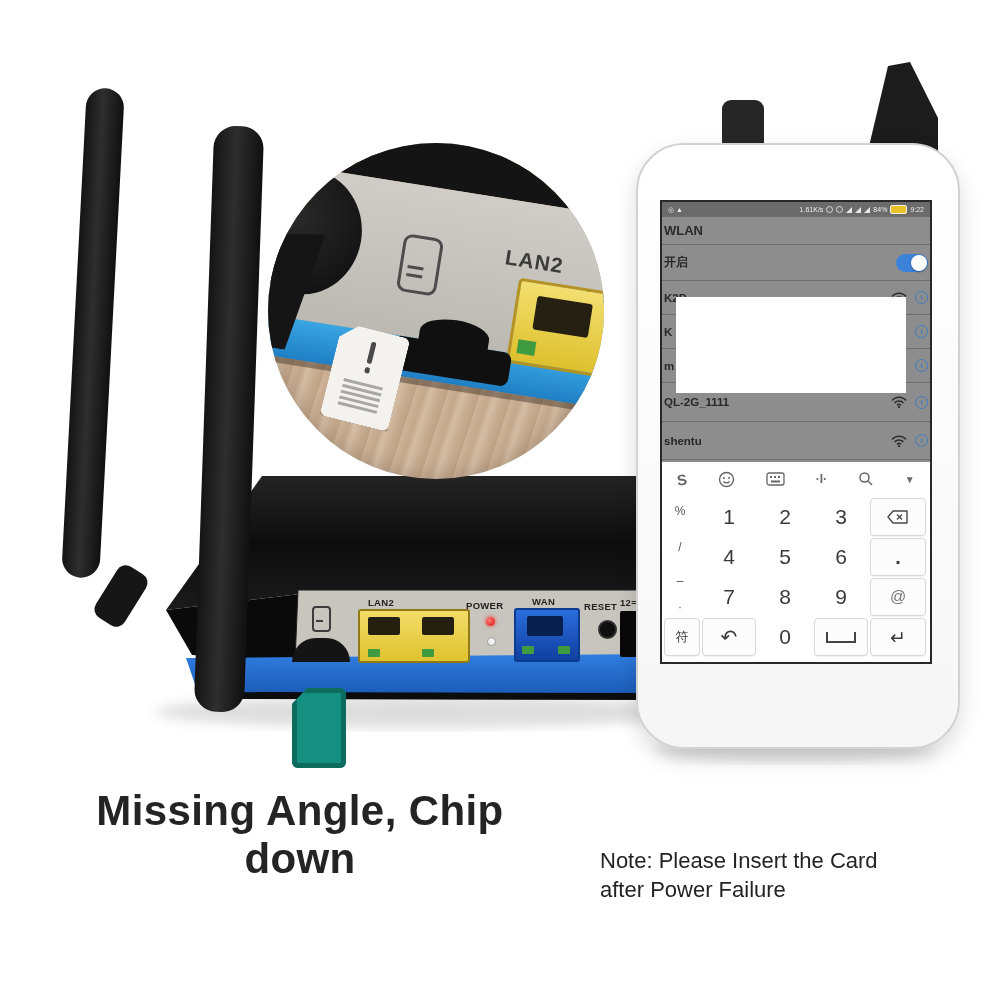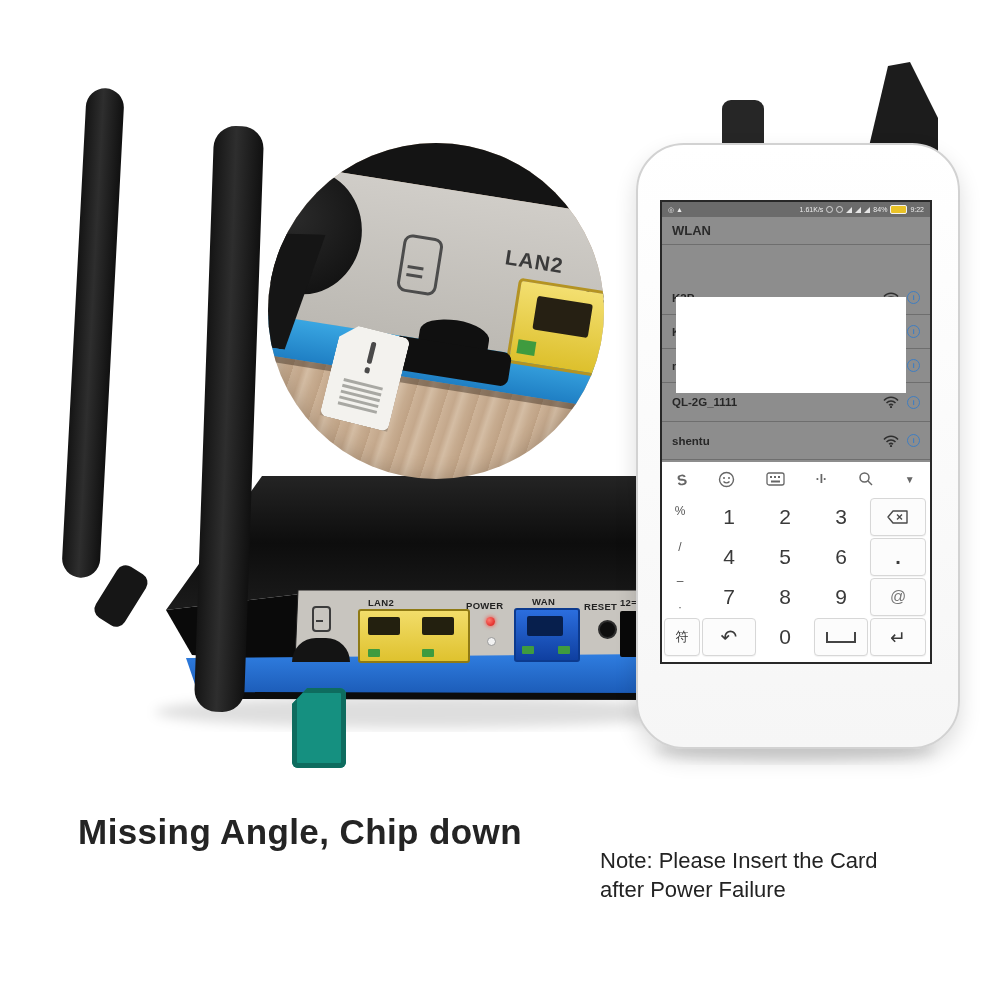--- a/index.html
+++ b/index.html
@@ -15,36 +15,36 @@
   .green-tab{position:absolute;background:#3f9b3f;border-radius:1px;}
   
   #inset{position:absolute;left:268px;top:143px;width:336px;height:336px;border-radius:50%;overflow:hidden;
          background:repeating-linear-gradient(108deg,#cdb398 0px,#c4a88c 9px,#d4bda4 15px,#c7ac90 23px,#bfa285 31px);
          box-shadow:inset 0 0 22px rgba(0,0,0,.18);}
   #inset-scene{position:absolute;left:-40px;top:-40px;width:416px;height:416px;transform:rotate(9deg);transform-origin:50% 50%;}
   
   #phone{position:absolute;left:636px;top:143px;width:320px;height:602px;border-radius:48px;
          background:linear-gradient(180deg,#ffffff,#f6f6f6);border:2px solid #d2d2d2;box-shadow:0 10px 22px rgba(0,0,0,.14);}
   #screen{position:absolute;left:22px;top:55px;width:272px;height:464px;background:#8d8d8d;border:2px solid #282828;box-sizing:border-box;overflow:hidden;}
-  .srow{position:absolute;left:0;width:268px;display:flex;align-items:center;box-sizing:border-box;padding:0 10px;border-bottom:1px solid rgba(0,0,0,.22);}
+  .srow{position:absolute;left:0;width:268px;display:flex;align-items:center;box-sizing:border-box;padding:0 2px;border-bottom:1px solid rgba(0,0,0,.22);}
   .srow .lbl{font-size:11.5px;color:#272727;font-weight:700;}
   .row-icons{margin-left:auto;display:flex;align-items:center;gap:8px;}
   .info-ic{width:13px;height:13px;border:1.5px solid #3f7ec2;border-radius:50%;color:#3f7ec2;font-size:8px;font-weight:700;
            display:flex;align-items:center;justify-content:center;box-sizing:border-box;}
   .toggle{width:32px;height:18px;border-radius:9px;background:#3c82d8;position:relative;}
   .toggle .knob{position:absolute;right:1px;top:1px;width:16px;height:16px;border-radius:50%;background:#fff;box-shadow:0 1px 2px rgba(0,0,0,.35);}
   
   #kbd{position:absolute;left:0;top:260px;width:268px;height:200px;background:#ffffff;}
   #kbd-toolbar{position:absolute;left:0;top:0;width:268px;height:34px;display:flex;align-items:center;justify-content:space-around;color:#666;}
   .key{position:absolute;display:flex;align-items:center;justify-content:center;color:#3a3a3a;font-size:21px;}
   .key.boxed{background:#fcfcfc;border:1px solid #d7d7d7;border-radius:4px;box-shadow:0 1px 1px rgba(0,0,0,.05);box-sizing:border-box;}
   .sidechar{position:absolute;left:0;width:36px;text-align:center;font-size:12px;color:#555;}
   .spacebar-glyph{width:26px;height:9px;border-left:2px solid #444;border-right:2px solid #444;border-bottom:2px solid #444;}
   
-  #caption-main{position:absolute;left:70px;top:812px;width:460px;text-align:center;font-size:35px;font-weight:600;color:#242424;letter-spacing:.4px;}
+  #caption-main{position:absolute;left:70px;top:787px;width:460px;text-align:center;font-size:42px;font-weight:600;color:#242424;letter-spacing:.4px;}
   #caption-note{position:absolute;left:600px;top:814px;width:340px;font-size:22px;font-weight:500;color:#232323;line-height:29px;margin-top:32px;}
   .statxt{font-size:7px;color:#ececec;}
   .mini-dot{width:5px;height:5px;border:1px solid #d9d9d9;border-radius:50%;}
   .mini-wedge{width:0;height:0;border-left:6px solid transparent;border-bottom:6px solid #e6e6e6;}
   .battery{width:15px;height:7px;background:#e9c227;border:1px solid #f2f2f2;border-radius:2px;}
 </style>
 </head>
 <body>
 
 <div id="canvas">
@@ -174,20 +174,28 @@
           <span class="statxt">84%</span>
           <div class="battery"></div>
           <span class="statxt">9:22</span>
         </div>
       </div>
 
       <div class="srow" style="top:15px;height:28px;">
         <span style="font-size:13px;color:#2b2b2b;font-weight:700;">WLAN</span>
       </div>
 
+      <div class="srow" style="top:43px;height:36px;">
+        <span class="lbl" style="font-size:12px;">开启</span>
+        <div class="row-icons">
+            <div class="toggle">
+              <div class="knob"></div>
+            </div>
+          </div>
+      </div>
 
       <div class="srow" style="top:79px;height:34px;">
         <span class="lbl">K2P</span>
         <div class="row-icons">
           <svg width="16" height="12" viewBox="0 0 16 12">
               <path d="M1 4.5 A9 9 0 0 1 15 4.5 M3.5 7 A6 6 0 0 1 12.5 7 M6 9.3 A3 3 0 0 1 10 9.3" stroke="#2e2e2e" stroke-width="1.5" fill="none"></path>
               <circle cx="8" cy="11" r="1.1" fill="#2e2e2e"></circle>
             </svg>
           <div class="info-ic">i</div>
         </div>

